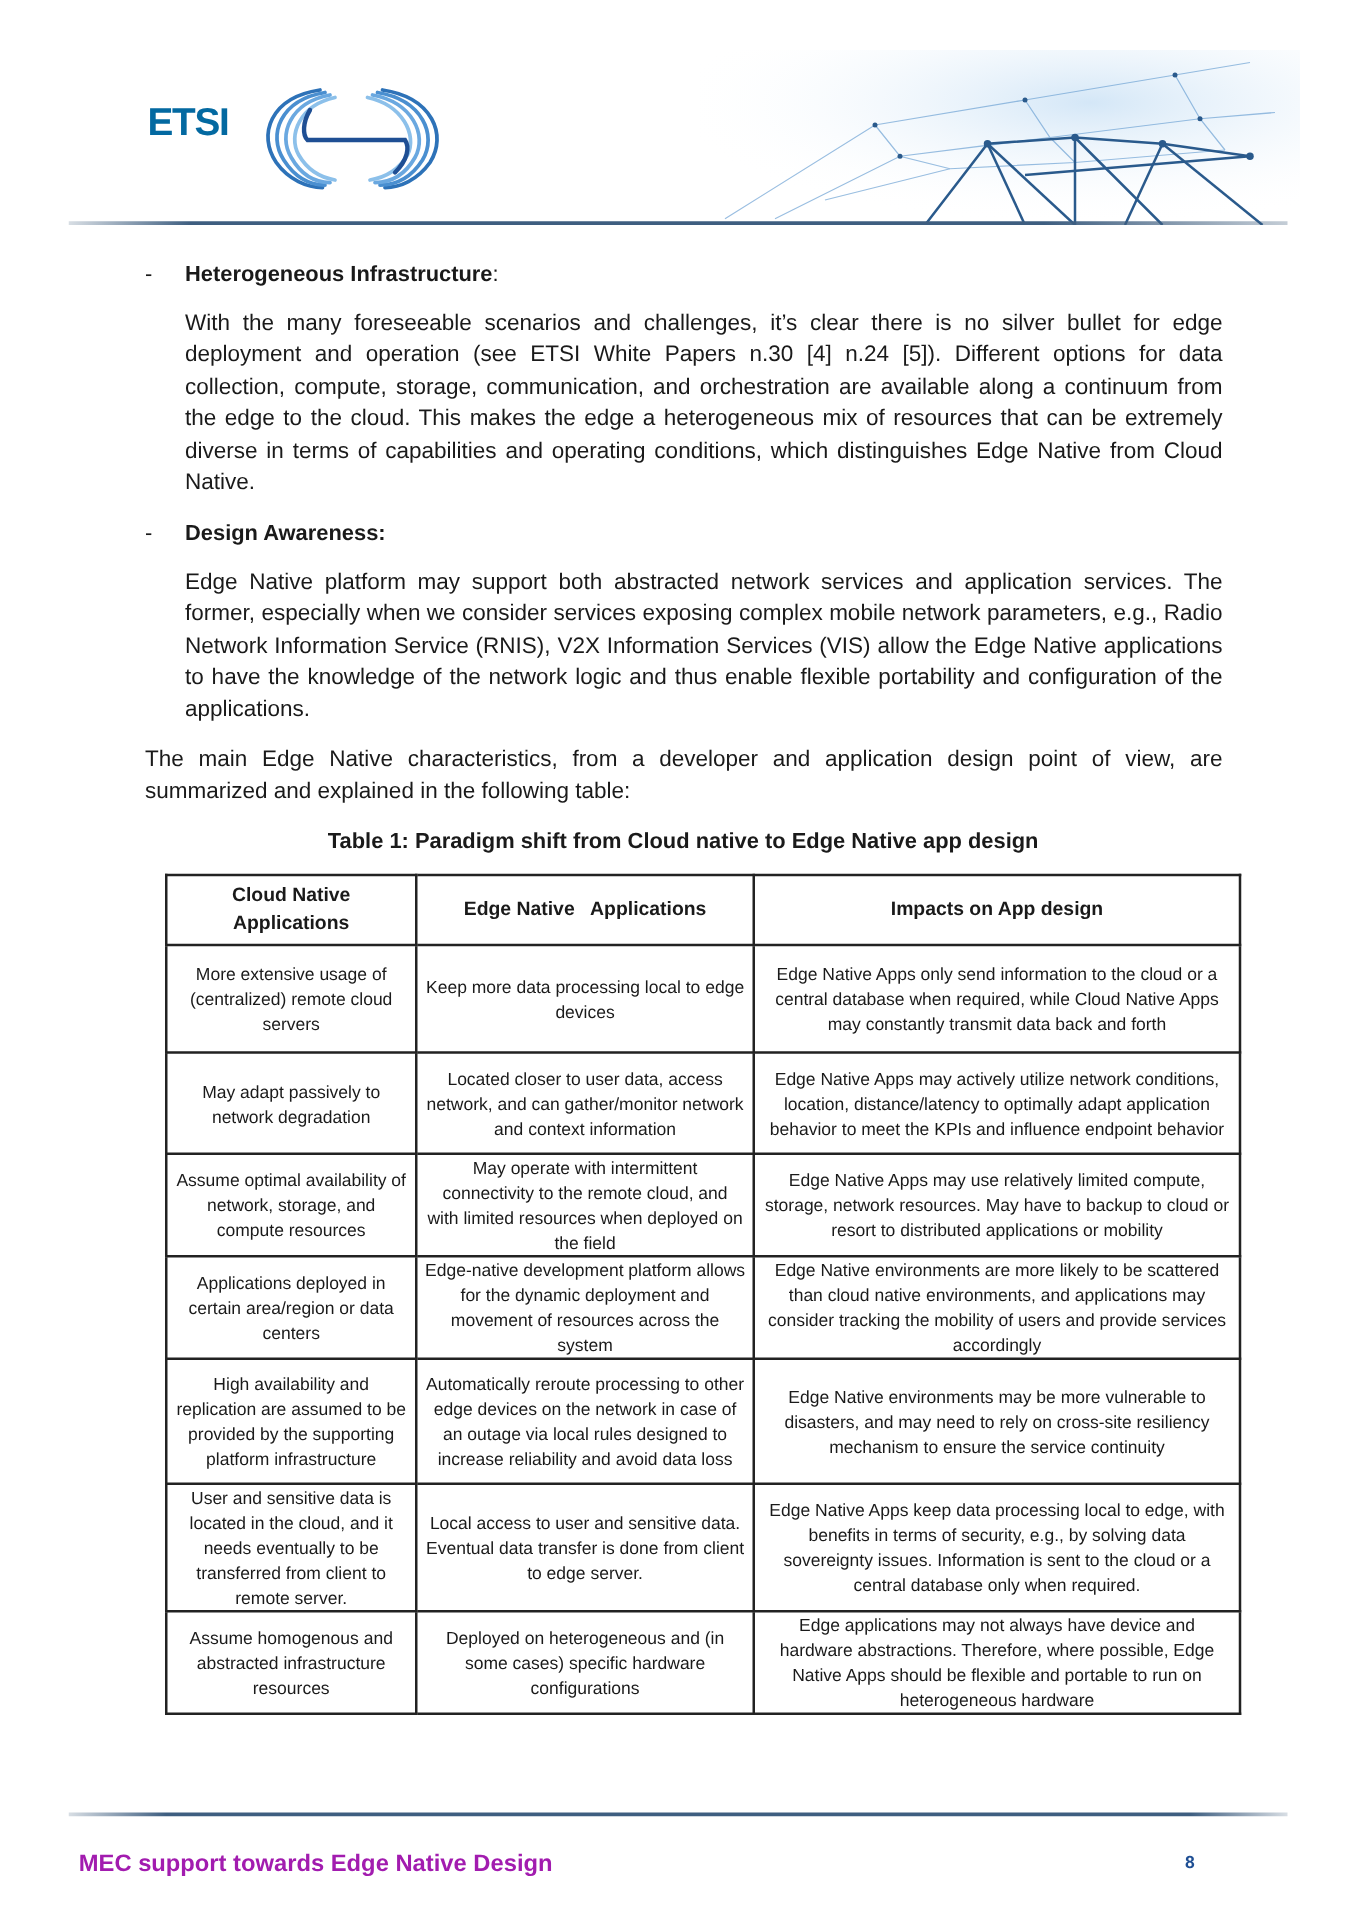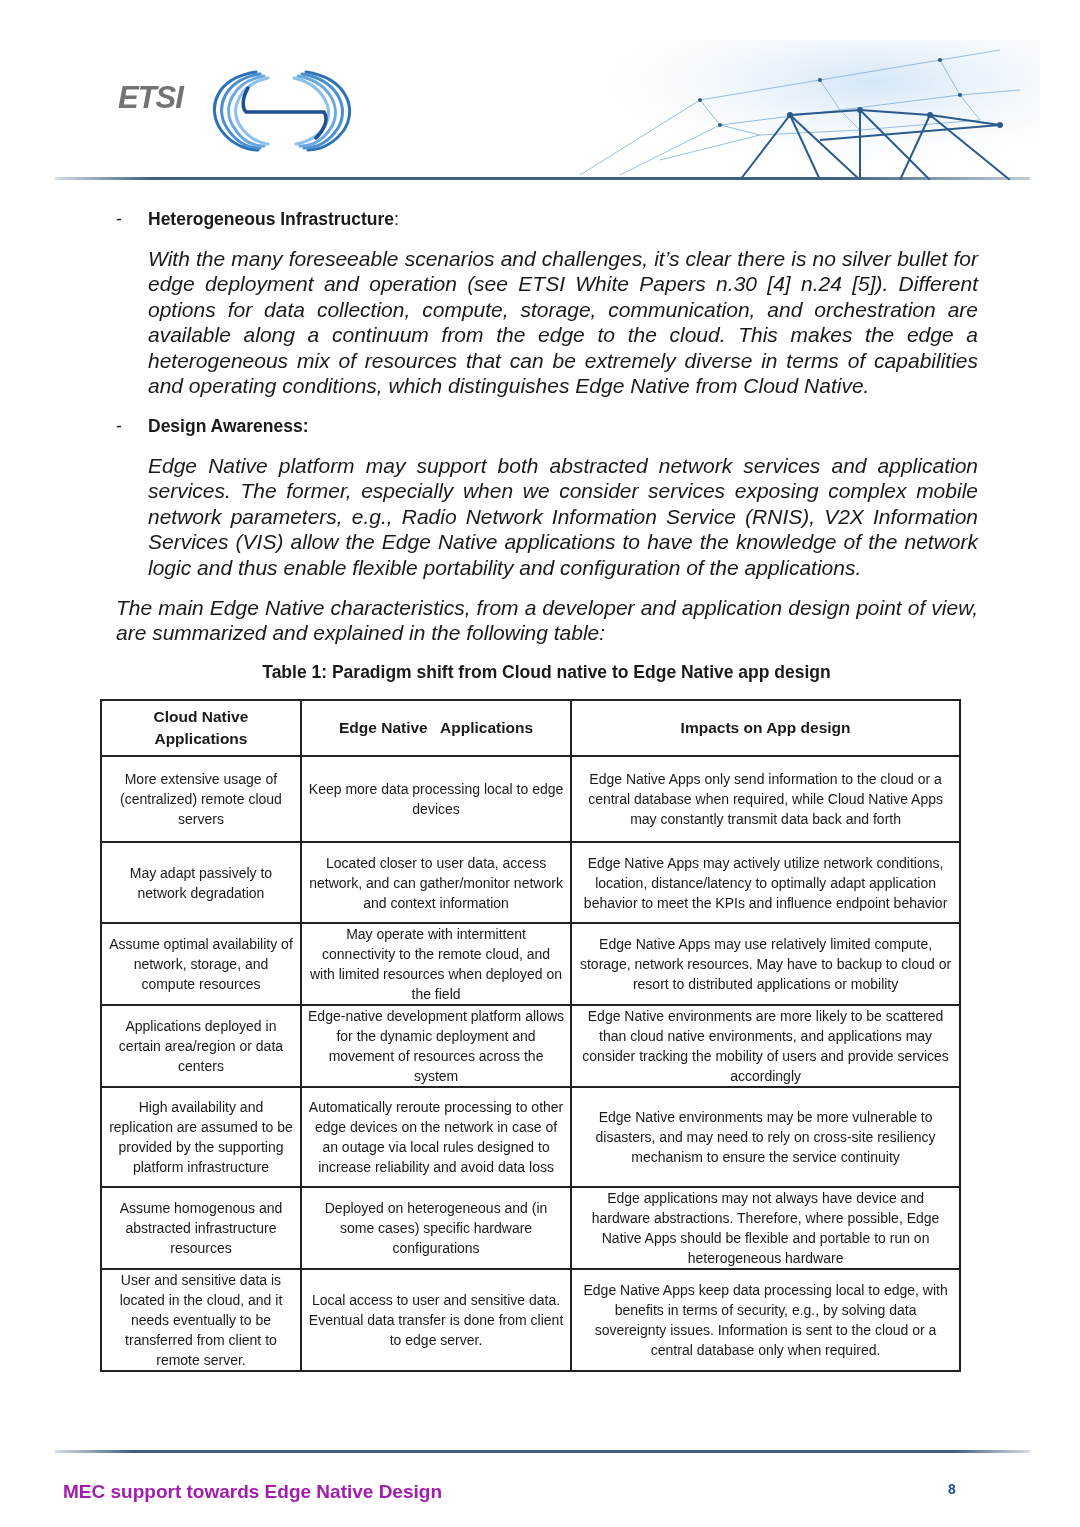--- a/index.html
+++ b/index.html
@@ -3,40 +3,40 @@
 <meta charset="utf-8">
 <style>
   html, body { margin: 0; padding: 0; background: #ffffff; }
   body { width: 1080px; height: 1527px; position: relative; overflow: hidden;
          font-family: "Liberation Sans", "DejaVu Sans", sans-serif; color: #1a1a1a; }
 
   
   .header { position: absolute; left: 0; top: 0; width: 1080px; height: 190px; }
   .logo { position: absolute; left: 118px; top: 68px; width: 255px; height: 84px; }
   .logo-text { position: absolute; left: 0; top: 12px; font-size: 31px; font-weight: bold;
-               font-style: italic; color: #737373; letter-spacing: -1px; }
+               color: #0369a1; letter-spacing: -1px; }
   .logo-rings { position: absolute; left: 78px; top: 0; }
   .network-art { position: absolute; left: 560px; top: 40px; width: 480px; height: 140px; }
   .header-rule { position: absolute; left: 55px; top: 177px; width: 975px; height: 3px;
                  background: linear-gradient(to right, rgba(60,90,120,0.2), #3e5e80 10%, #3e5e80 80%, rgba(60,90,120,0.3)); }
 
   
   .bullet-row { position: absolute; left: 116px; font-size: 17.5px; }
   .bullet-dash { position: absolute; left: 0; top: 0; width: 20px; }
   .bullet-title { position: absolute; left: 32px; top: 0; font-weight: bold; white-space: nowrap; }
-  .para { position: absolute; font-size: 21px; line-height: 25.4px; text-align: justify;
-          text-align-last: left; font-style: italic; }
+  .para { position: absolute; font-size: 18px; line-height: 25.4px; text-align: justify;
+          text-align-last: left; }
   .indent { left: 148px; width: 830px; }
   .full { left: 116px; width: 862px; }
 
   .table-caption { position: absolute; left: 0; width: 1093px; top: 662px; text-align: center;
                    font-size: 17.5px; font-weight: bold; }
 
   
-  .tbl { position: absolute; left: 100px; top: 699px; width: 861px; border-collapse: collapse;
+  .tbl { position: absolute; left: 132px; top: 699px; width: 861px; border-collapse: collapse;
          font-size: 14px; line-height: 20px; table-layout: fixed; }
   .tbl td, .tbl th { border: 2px solid #222; text-align: center; vertical-align: middle;
                      padding: 0 6px; overflow: hidden; }
   .tbl th { font-weight: bold; font-size: 15.5px; line-height: 22px; }
   .c1 { width: 199px; } .c2 { width: 269px; } .c3 { width: 387px; }
 
   
   .footer-rule { position: absolute; left: 55px; top: 1450px; width: 975px; height: 3px;
                  background: linear-gradient(to right, rgba(60,90,120,0.2), #3e5e80 8%, #3e5e80 92%, rgba(60,90,120,0.2)); }
   .footer-title { position: absolute; left: 63px; top: 1481px; font-size: 19px; font-weight: bold; color: #a21caf; }
@@ -151,28 +151,28 @@
     <tr style="height:81px;">
       <td>Applications deployed in certain area/region or data centers</td>
       <td>Edge-native development platform allows for the dynamic deployment and movement of resources across the system</td>
       <td>Edge Native environments are more likely to be scattered than cloud native environments, and applications may consider tracking the mobility of users and provide services accordingly</td>
     </tr>
     <tr style="height:100px;">
       <td>High availability and replication are assumed to be provided by the supporting platform infrastructure</td>
       <td>Automatically reroute processing to other edge devices on the network in case of an outage via local rules designed to increase reliability and avoid data loss</td>
       <td>Edge Native environments may be more vulnerable to disasters, and may need to rely on cross-site resiliency mechanism to ensure the service continuity</td>
     </tr>
+    <tr style="height:101px;">
+      <td>User and sensitive data is located in the cloud, and it needs eventually to be transferred from client to remote server.</td>
+      <td>Local access to user and sensitive data. Eventual data transfer is done from client to edge server.</td>
+      <td>Edge Native Apps keep data processing local to edge, with benefits in terms of security, e.g., by solving data sovereignty issues. Information is sent to the cloud or a central database only when required.</td>
+    </tr>
     <tr style="height:81px;">
       <td>Assume homogenous and abstracted infrastructure resources</td>
       <td>Deployed on heterogeneous and (in some cases) specific hardware configurations</td>
       <td>Edge applications may not always have device and hardware abstractions. Therefore, where possible, Edge Native Apps should be flexible and portable to run on heterogeneous hardware</td>
-    </tr>
-    <tr style="height:101px;">
-      <td>User and sensitive data is located in the cloud, and it needs eventually to be transferred from client to remote server.</td>
-      <td>Local access to user and sensitive data. Eventual data transfer is done from client to edge server.</td>
-      <td>Edge Native Apps keep data processing local to edge, with benefits in terms of security, e.g., by solving data sovereignty issues. Information is sent to the cloud or a central database only when required.</td>
     </tr>
   </tbody>
 </table>
 
 <div class="footer-rule"></div>
 <div class="footer-title">MEC support towards Edge Native Design</div>
 <div class="page-num">8</div>
 
 </body></html>

